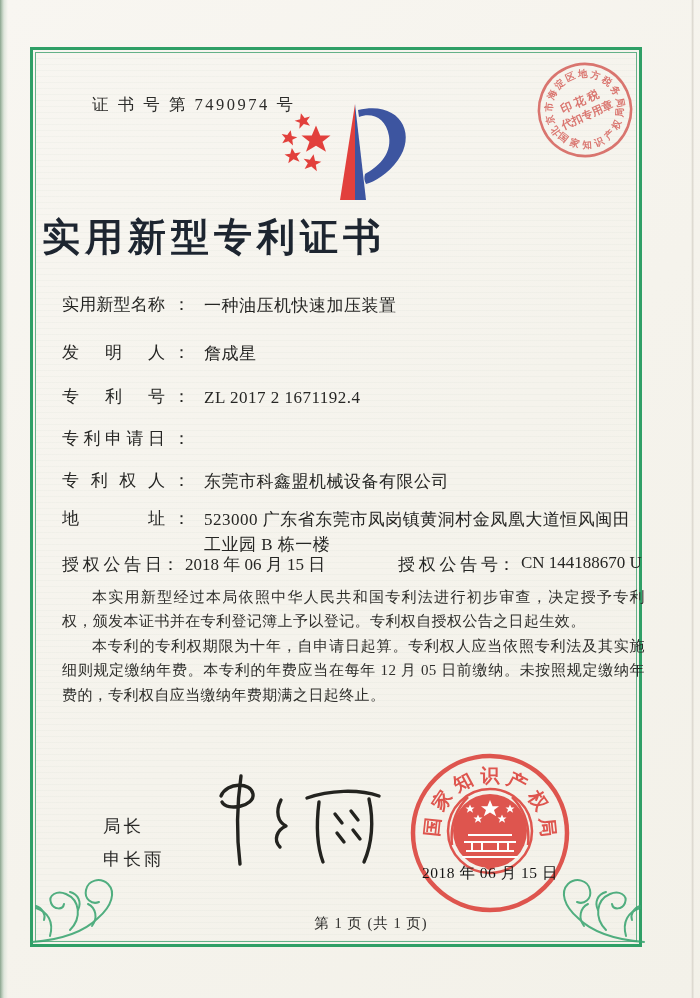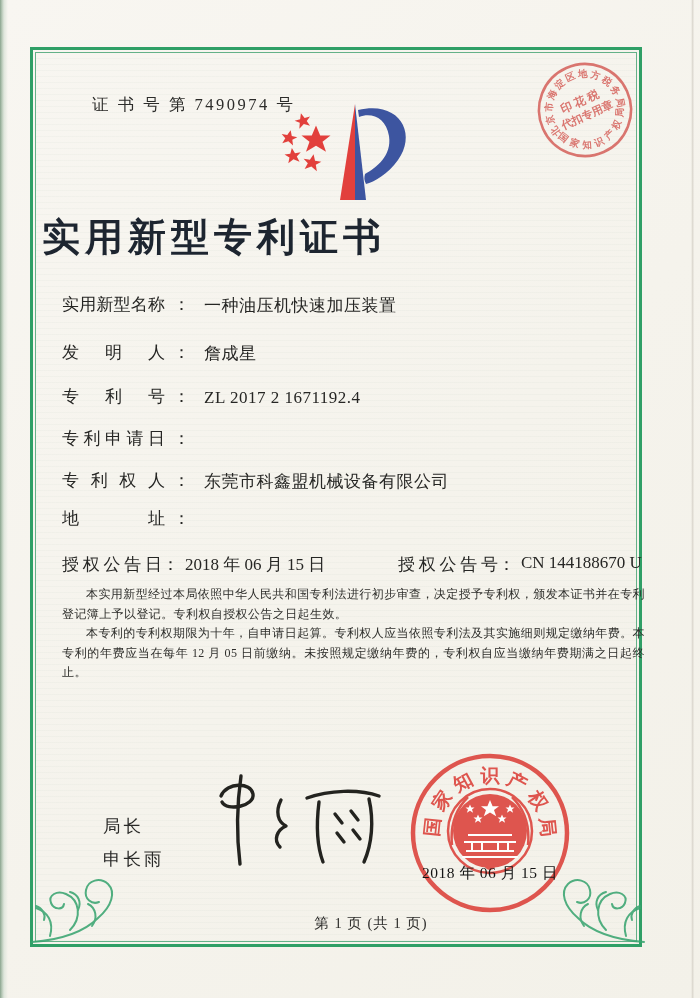--- a/index.html
+++ b/index.html
@@ -51,21 +51,21 @@
   }
   .fcolon { flex:0 0 auto; padding-right:6px; }
   .fvalue { flex:0 1 auto; max-width:456px; line-height:1.48; letter-spacing:0.5px; }
   .frow-split { display:flex; }
   .fpair { display:flex; }
   .fpair .flabel2 {
     display:inline-block; width:100px; text-align:justify; text-align-last:justify; font-weight:500;
   }
   .paras {
     position:absolute; left:62px; top:585px; width:583px;
-    font-size:12px; line-height:1.63; color:#2e2e2b; text-align:justify;
+    font-size:15px; line-height:1.63; color:#2e2e2b; text-align:justify;
   }
   .paras p { text-indent:2em; letter-spacing:0.4px; }
   .signer { position:absolute; left:88px; font-size:17.5px; color:#2a2a28; letter-spacing:3px;margin-left:15px; }
   .signature { position:absolute; left:205px; top:766px; }
   .cnipa-seal { position:absolute; left:404px; top:747px; opacity:0.93; }
   .seal-date {
     position:absolute; left:406px; top:863px; width:168px; text-align:center;
     font-size:15.5px; color:#141414; letter-spacing:0.5px; font-weight:500;
   }
   .tax-stamp { position:absolute; left:533px; top:58px; transform:rotate(-24deg); opacity:0.85; }
@@ -149,20 +149,21 @@
       <span class="fcolon">：</span>
   </div>
   <div class="frow" style="top:469px">
     <span class="flabel">专利权人</span>
       <span class="fcolon">：</span>
     <span class="fvalue">东莞市科鑫盟机械设备有限公司</span>
   </div>
   <div class="frow" style="top:507px">
     <span class="flabel">地址</span>
       <span class="fcolon">：</span>
+    <span class="fvalue">523000 广东省东莞市凤岗镇黄洞村金凤凰大道恒风闽田工业园 B 栋一楼</span>
   </div>
   <div class="frow frow-split" style="top:553px">
     <span class="fpair" style="flex:0 0 328px">
       <span class="flabel2">授权公告日</span>
         <span class="fcolon">：</span>
       <span>2018 年 06 月 15 日</span>
     </span>
     <span class="fpair">
       <span class="flabel2">授权公告号</span>
         <span class="fcolon">：</span>

